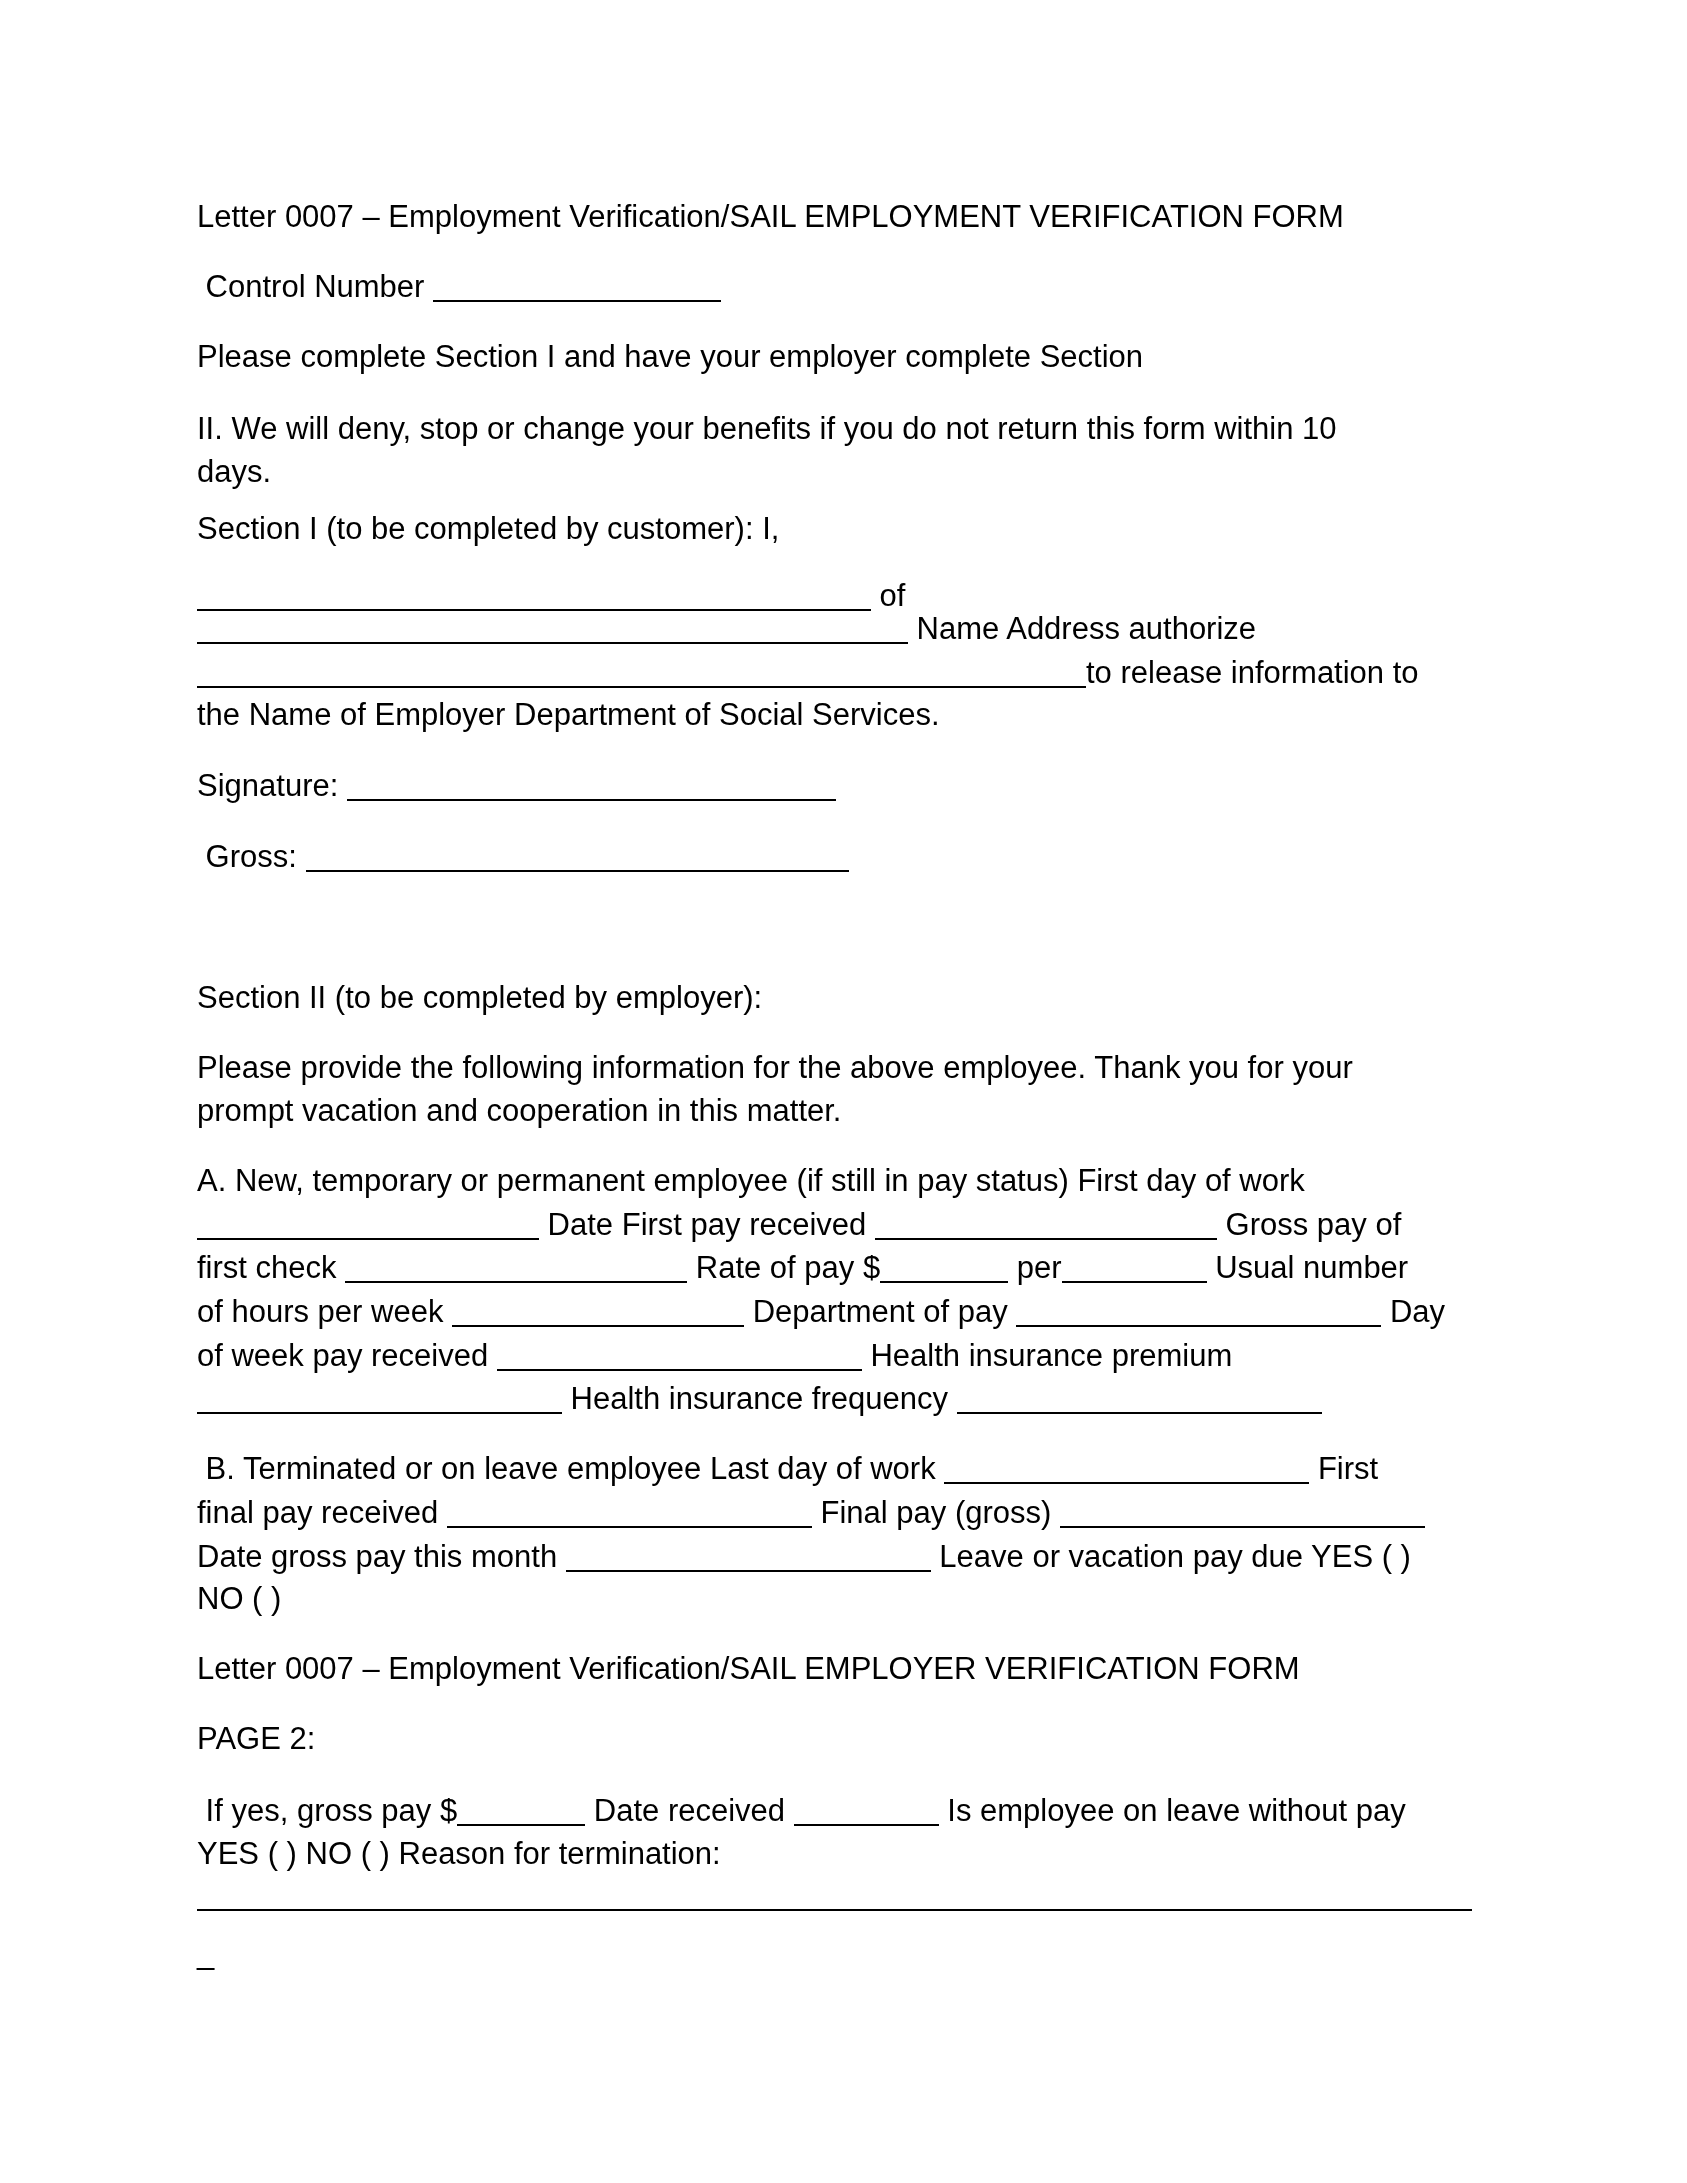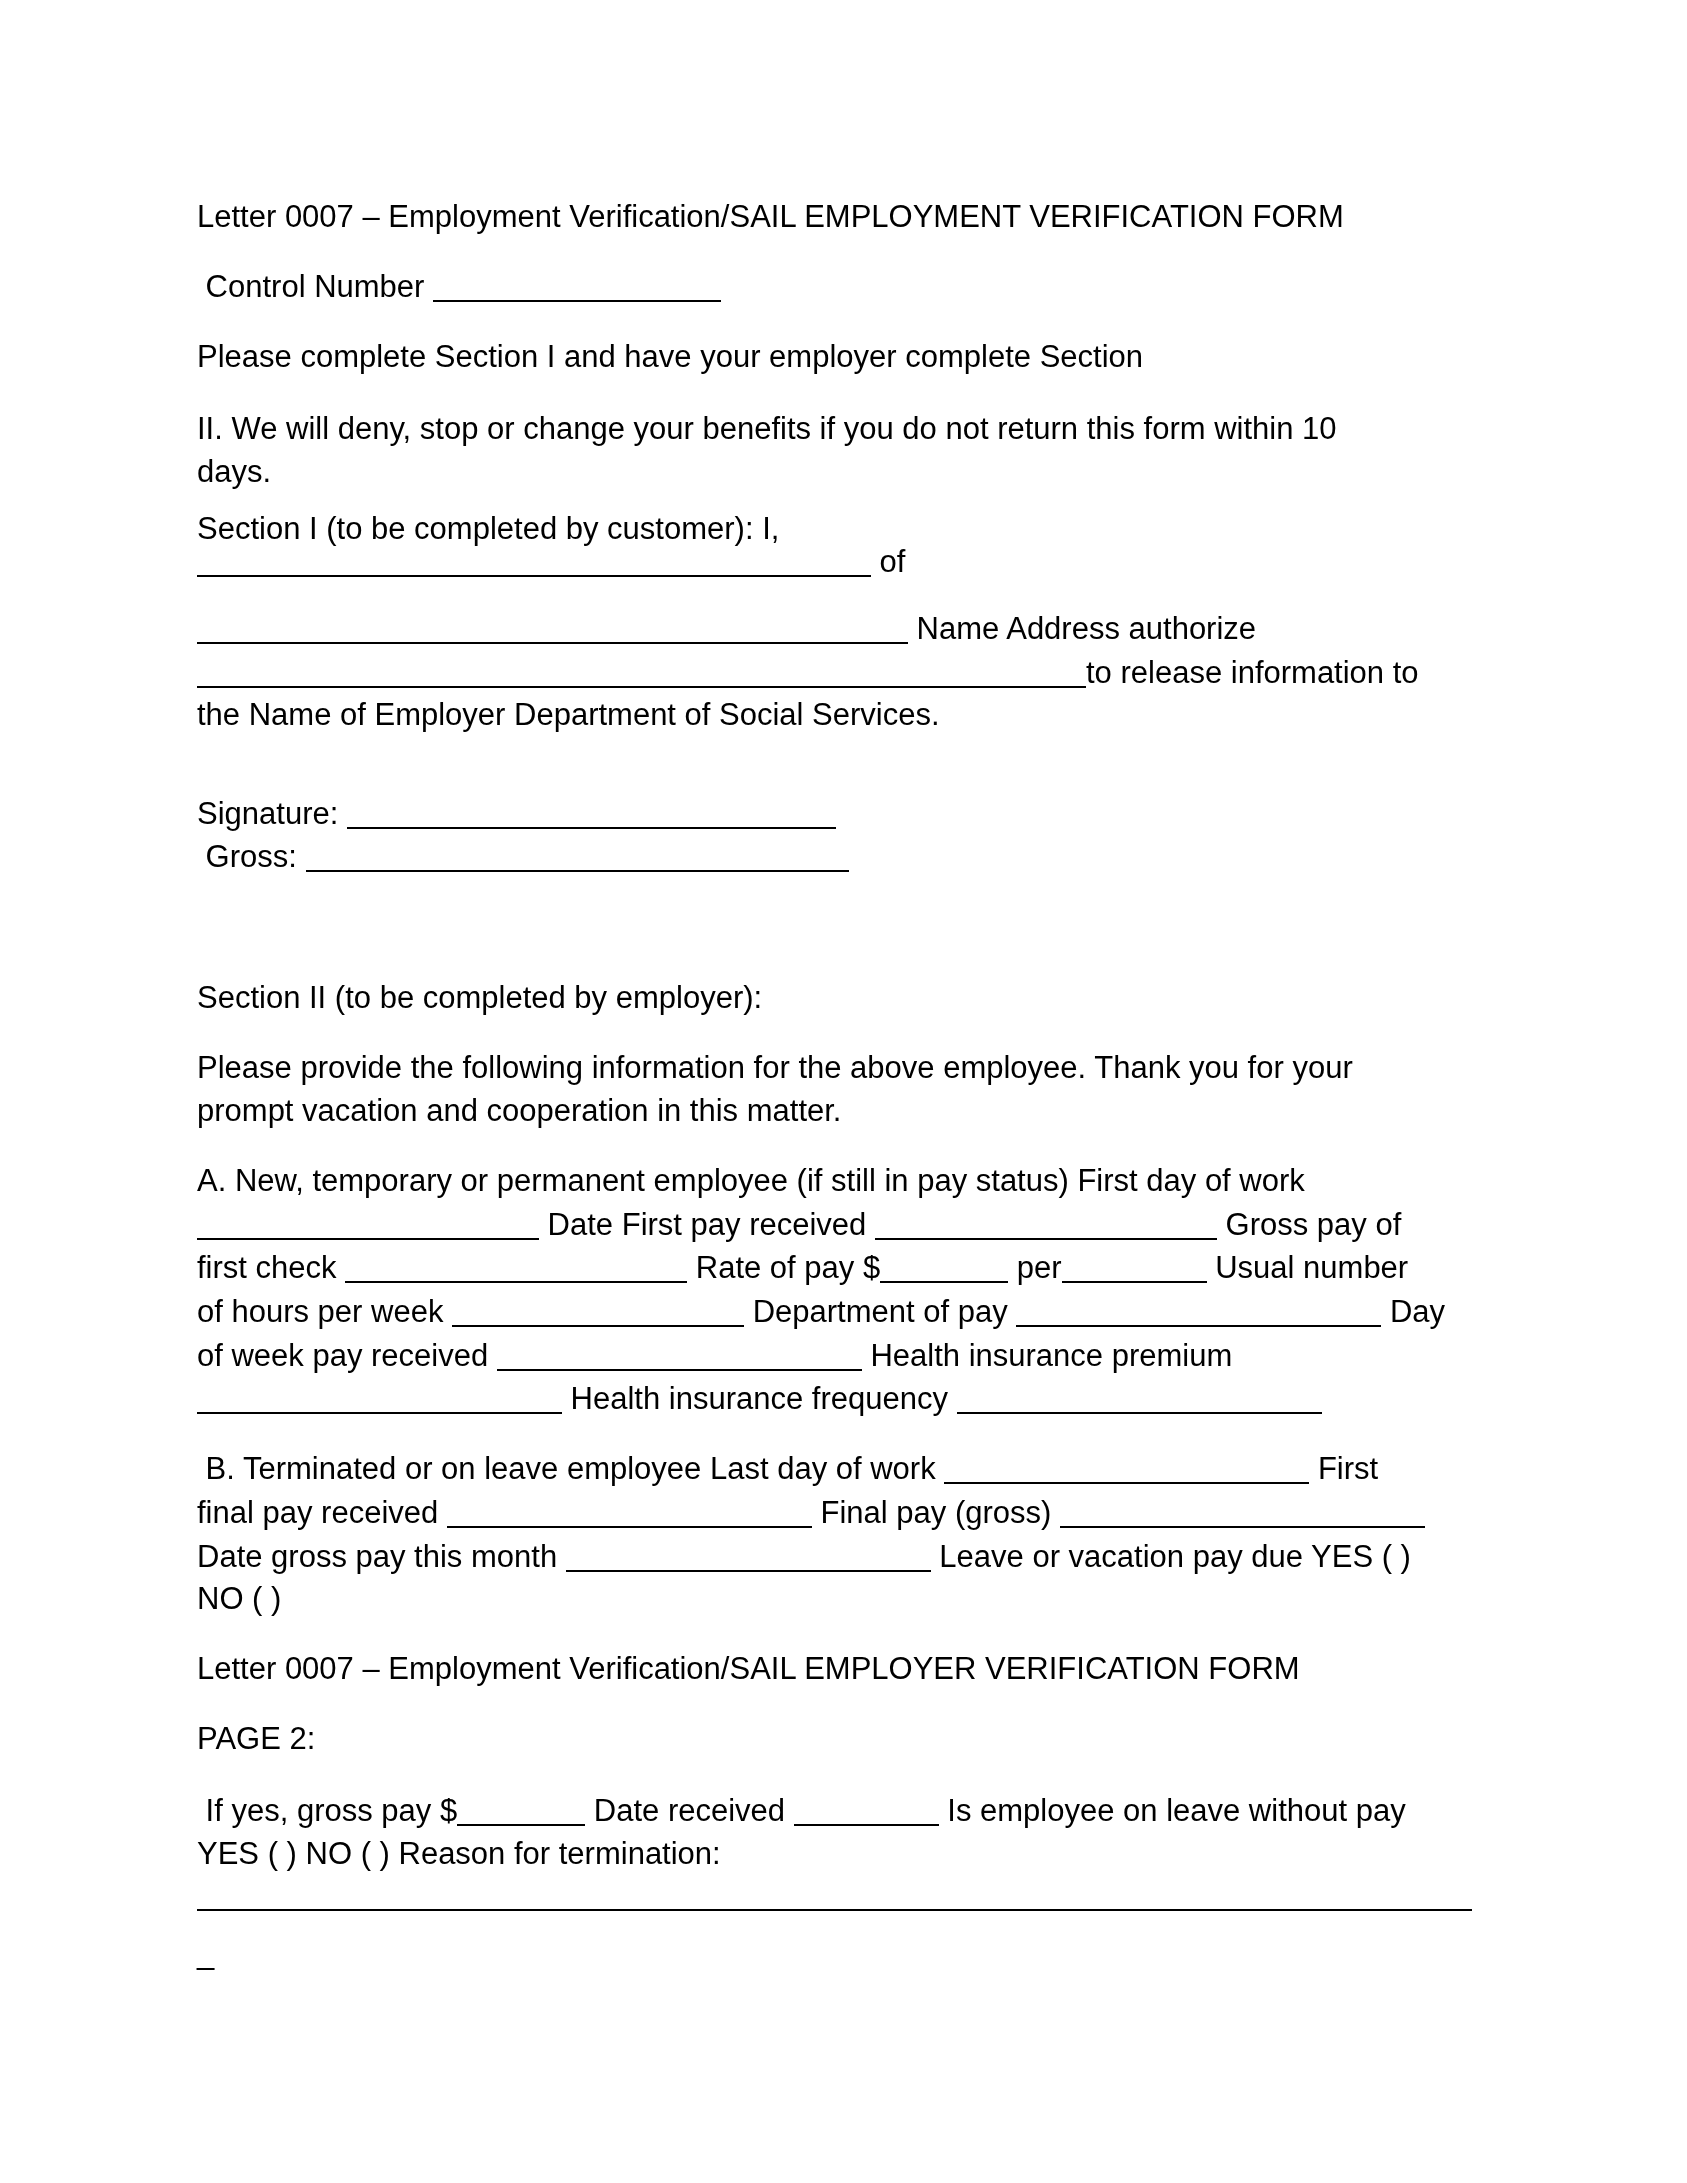--- a/index.html
+++ b/index.html
@@ -16,26 +16,26 @@
 
   <div class="ln" style="top:195px">Letter 0007 – Employment Verification/SAIL EMPLOYMENT VERIFICATION FORM</div>
 
   <div class="ln" style="top:265px"><span> Control Number </span><span class="blank" style="width:288px"></span></div>
 
   <div class="ln" style="top:335px">Please complete Section I and have your employer complete Section</div>
   <div class="ln" style="top:407px">II. We will deny, stop or change your benefits if you do not return this form within 10</div>
   <div class="ln" style="top:450px">days.</div>
 
   <div class="ln" style="top:507px">Section I (to be completed by customer): I,</div>
-  <div class="ln" style="top:540px"><span class="blank" style="width:674px"></span><span> of</span></div>
+  <div class="ln" style="top:574px"><span class="blank" style="width:674px"></span><span> of</span></div>
   <div class="ln" style="top:607px"><span class="blank" style="width:711px"></span><span> Name Address authorize</span></div>
   <div class="ln" style="top:651px"><span class="blank" style="width:889px"></span><span>to release information to</span></div>
   <div class="ln" style="top:693px">the Name of Employer Department of Social Services.</div>
 
-  <div class="ln" style="top:792px"><span>Signature: </span><span class="blank" style="width:489px"></span></div>
+  <div class="ln" style="top:764px"><span>Signature: </span><span class="blank" style="width:489px"></span></div>
   <div class="ln" style="top:835px"><span> Gross: </span><span class="blank" style="width:543px"></span></div>
 
   <div class="ln" style="top:976px">Section II (to be completed by employer):</div>
   <div class="ln" style="top:1046px">Please provide the following information for the above employee. Thank you for your</div>
   <div class="ln" style="top:1089px">prompt vacation and cooperation in this matter.</div>
 
   <div class="ln" style="top:1159px">A. New, temporary or permanent employee (if still in pay status) First day of work</div>
   <div class="ln" style="top:1203px"><span class="blank" style="width:342px"></span><span> Date First pay received </span><span class="blank" style="width:342px"></span><span> Gross pay of</span></div>
   <div class="ln" style="top:1246px"><span>first check </span><span class="blank" style="width:342px"></span><span> Rate of pay $</span><span class="blank" style="width:128px"></span><span> per</span><span class="blank" style="width:145px"></span><span> Usual number</span></div>
   <div class="ln" style="top:1290px"><span>of hours per week </span><span class="blank" style="width:292px"></span><span> Department of pay </span><span class="blank" style="width:365px"></span><span> Day</span></div>

